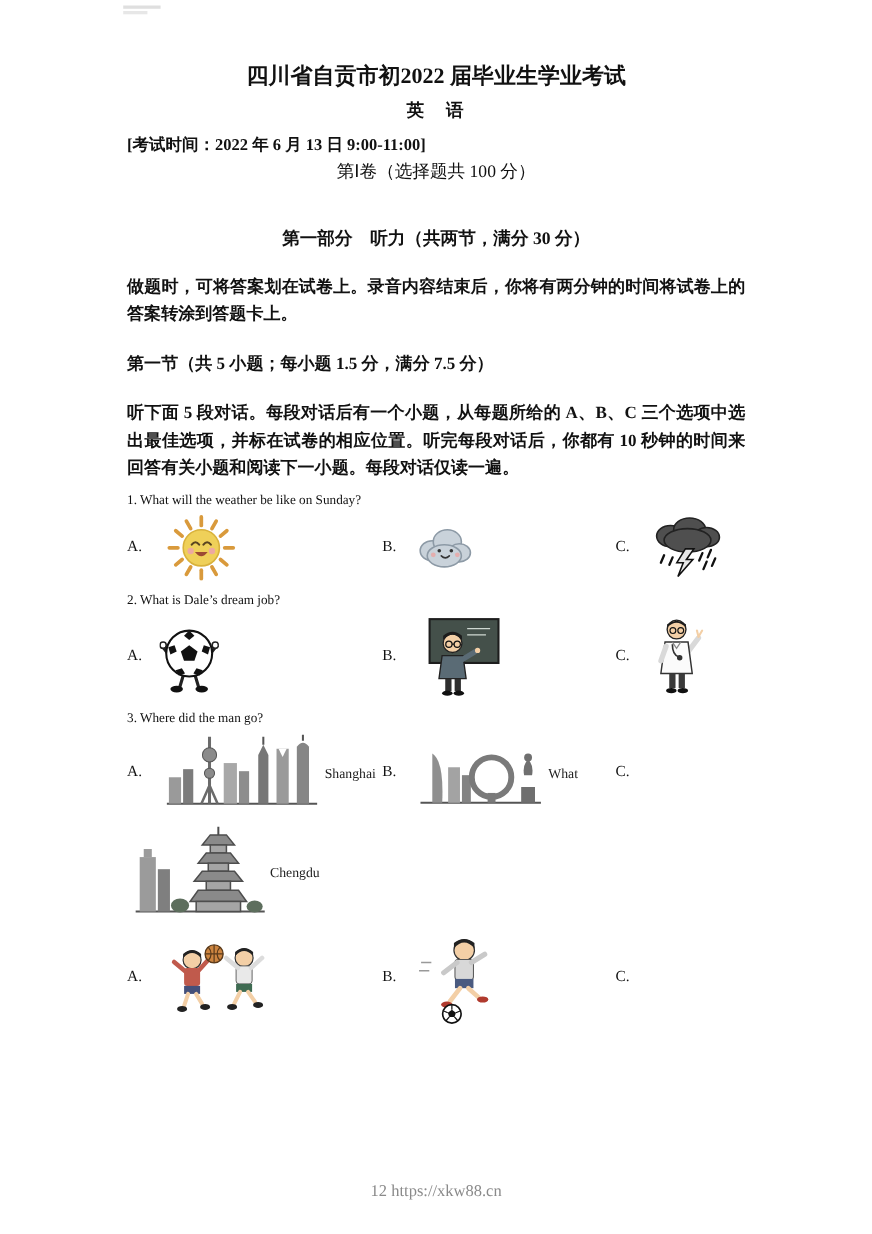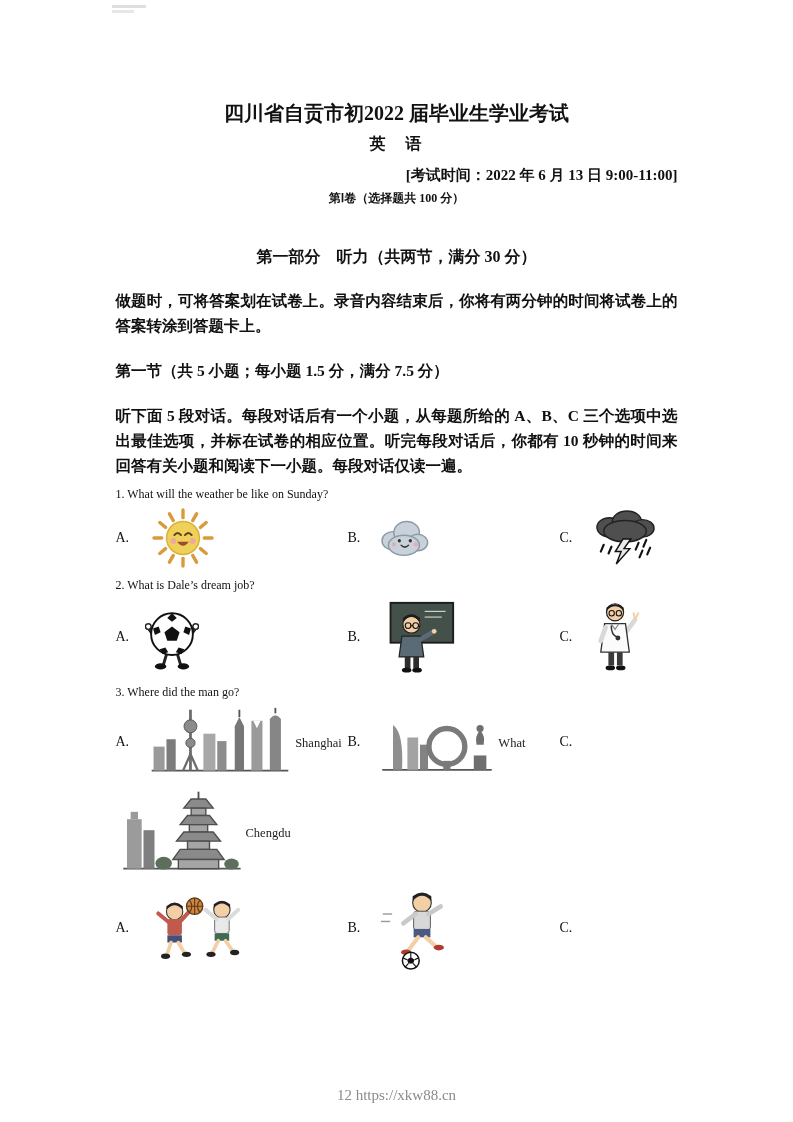--- a/index.html
+++ b/index.html
@@ -14,40 +14,40 @@
     overflow:hidden;
   }
   .corner-mark {
     position:absolute; left:112px; top:5px;
     width:34px; height:3px; background:#d8d8d8; opacity:.8;
   }
   .corner-mark::after {
     content:""; position:absolute; left:0; top:5px;
     width:22px; height:3px; background:#e2e2e2;
   }
-  .content { width:562px; margin:0 auto; padding-top:100px; }
+  .content { width:562px; margin:0 auto; padding-top:56px; }
   .title { font-size:20px; font-weight:bold; text-align:center; line-height:1.3; }
   .subject { font-size:16px; font-weight:bold; text-align:center; margin-top:8px; letter-spacing:2px; }
-  .exam-time { font-size:15px; font-weight:bold; text-align:right; margin-top:11px; }
-  .volume { font-size:12px; font-weight:bold; text-align:center; margin-top:5px; }
+  .exam-time { font-size:15px; font-weight:bold; text-align:left; margin-top:11px; }
+  .volume { font-size:16px; font-weight:normal; text-align:center; margin-top:5px; }
   .part-heading { font-size:16px; font-weight:bold; text-align:center; margin-top:40px; }
   .para { font-size:15.5px; font-weight:bold; line-height:25px; margin-top:20px; text-align:justify; }
   .q-text { font-size:12px; margin-top:9px; }
   .opt-row {
     display:grid; grid-template-columns:232px 212px 1fr;
     align-items:center; margin:6px 0 10px;
   }
   .opt { display:flex; align-items:center; gap:16px; }
   .letter { font-size:14px; flex:0 0 auto; }
   .fig { display:inline-block; line-height:0; }
   .figwrap { display:inline-flex; flex-direction:row; align-items:center; }
   .caption { font-size:12.5px; line-height:1.2; margin-top:3px; color:#222; font-family:"Liberation Serif", serif; }
   .overflow-figure { margin:4px 0 6px 2px; }
   .footer {
-    position:absolute; left:0; bottom:18px; width:100%;
+    position:absolute; left:0; bottom:30px; width:100%;
     text-align:center; font-size:15px; color:#8a8a8a;
     font-family:"Liberation Serif", serif;
   }
 </style>
 </head>
 <body>
 
 <div class="page">
   <div class="corner-mark"></div>
 

